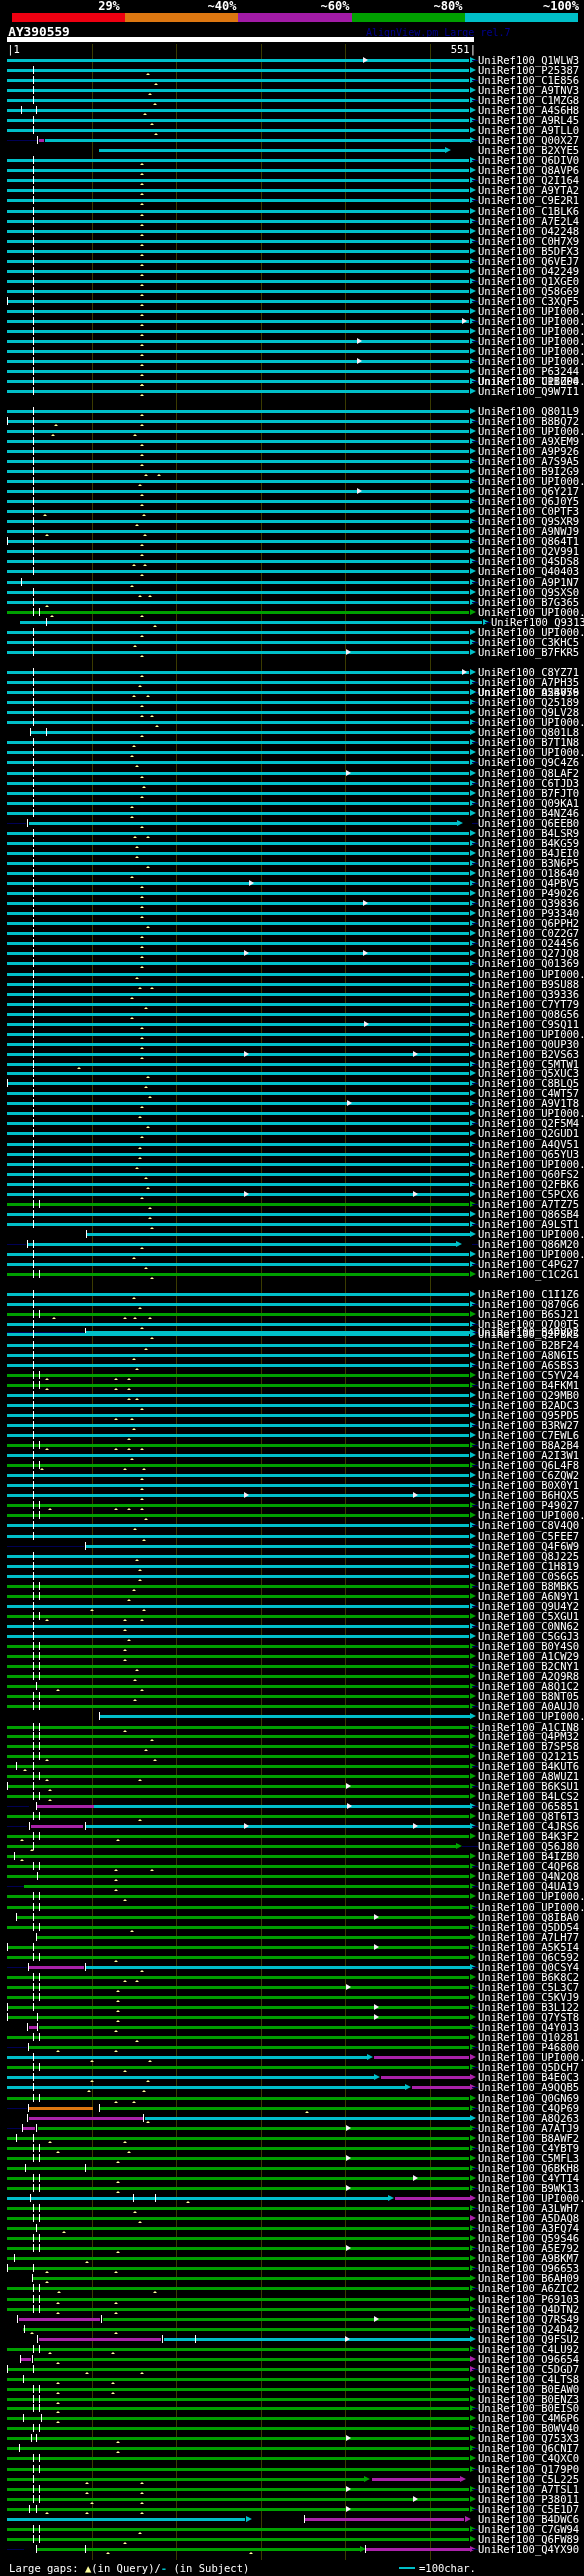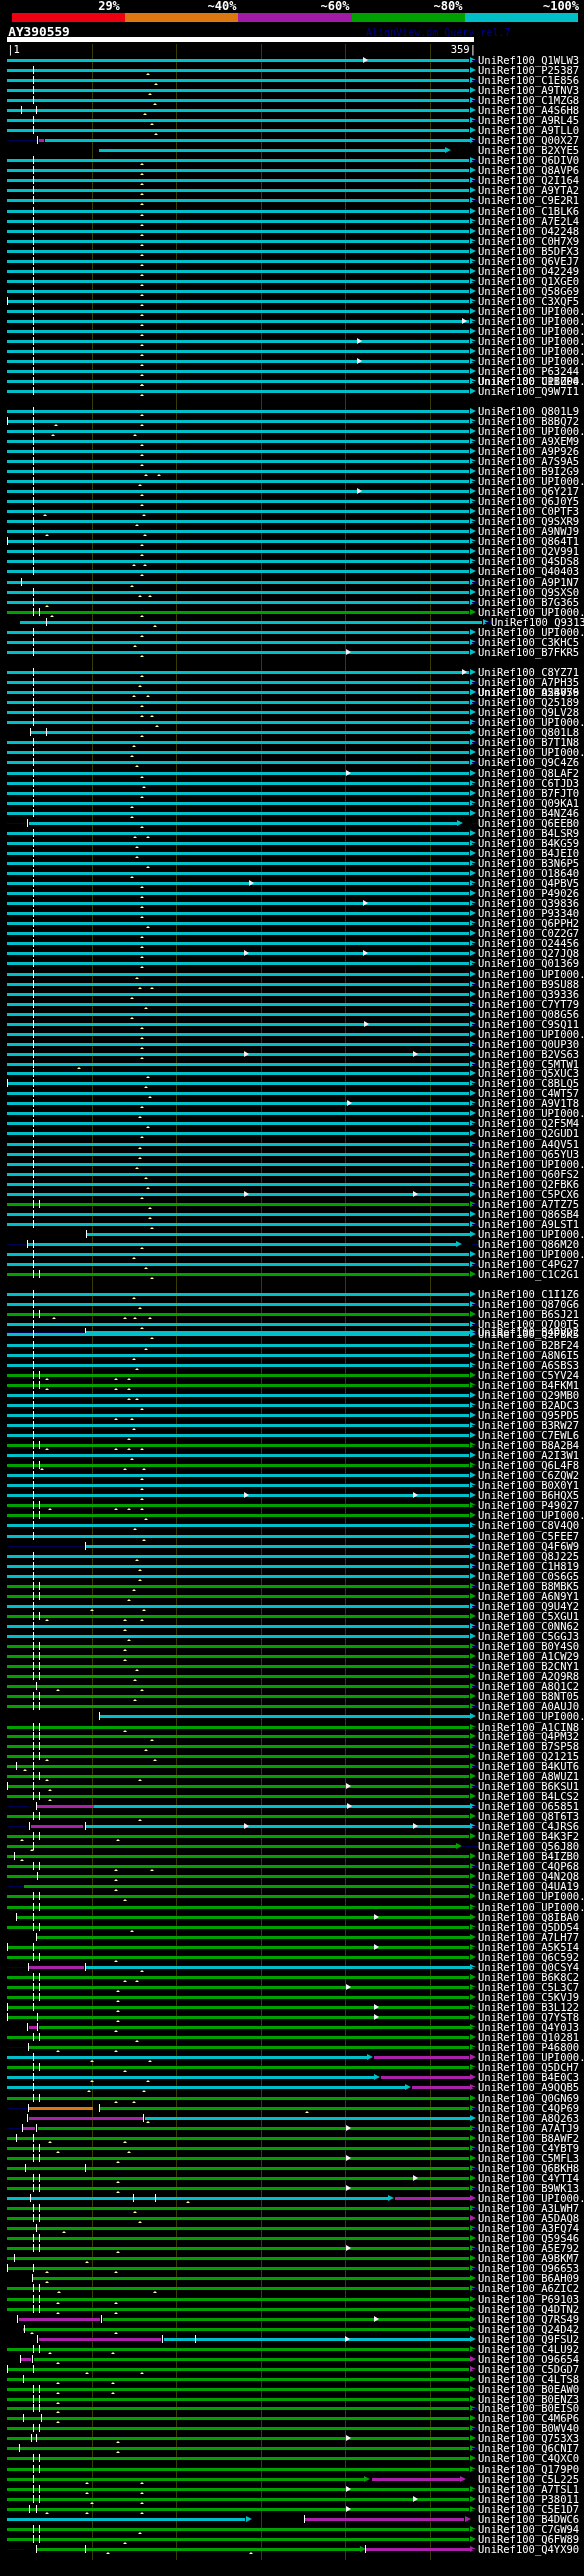--- a/index.html
+++ b/index.html
@@ -50,24 +50,24 @@
       <span class="scale-label" style="left: 561px;">~100%</span>
     </div>
   <div id="scalebar">
       <div style="background: rgb(238, 0, 17);"></div>
       <div style="background: rgb(221, 119, 17);"></div>
       <div style="background: rgb(162, 27, 166);"></div>
       <div style="background: rgb(0, 160, 0);"></div>
       <div style="background: rgb(0, 191, 200);"></div>
     </div>
   <div id="query-id">AY390559</div>
-  <div id="watermark">AlignView.pm Query rel.7</div>
+  <div id="watermark">AlignView.pm Large rel.7</div>
   <div id="ruler-bar"></div>
   <div id="ruler-start">|1</div>
-  <div id="ruler-end">359|</div>
+  <div id="ruler-end">551|</div>
   <div id="grid">
       <div class="gridline" style="left: 92px;"></div>
       <div class="gridline" style="left: 176px;"></div>
       <div class="gridline" style="left: 261px;"></div>
       <div class="gridline" style="left: 345px;"></div>
       <div class="gridline" style="left: 430px;"></div>
     </div>
   <div id="plot">
       <div class="row" style="top: 56px;">
         <div class="seg c" style="left: 7.3px; width: 462px; background: rgb(0, 191, 200);"></div>
@@ -2137,14 +2137,19 @@
         <div class="arrow" style="left: 470px; border-left: 6.4px solid rgb(170, 34, 170);"></div>
         <div class="wtick" style="left: 36px;"></div>
         <div class="wtick" style="left: 85px;"></div>
         <div class="wtick" style="left: 365px;"></div>
         <div class="ytick" style="left: 106px;"></div>
         <div class="ytick" style="left: 249px;"></div>
         <div class="link"></div>
         <div class="lbl">UniRef100_Q4YX90</div>
       </div>
     </div>
+  <div id="legend">
+    <div id="legend-left"><span>Large gaps: </span><span class="lg-yellow">▲</span><span>(in Query)/</span><span class="lg-cyan">-</span><span> (in Subject)</span></div>
+    <div id="legend-swatch"></div>
+    <div id="legend-right">=100char.</div>
+  </div>
 </div>
 
 
 </body></html>

